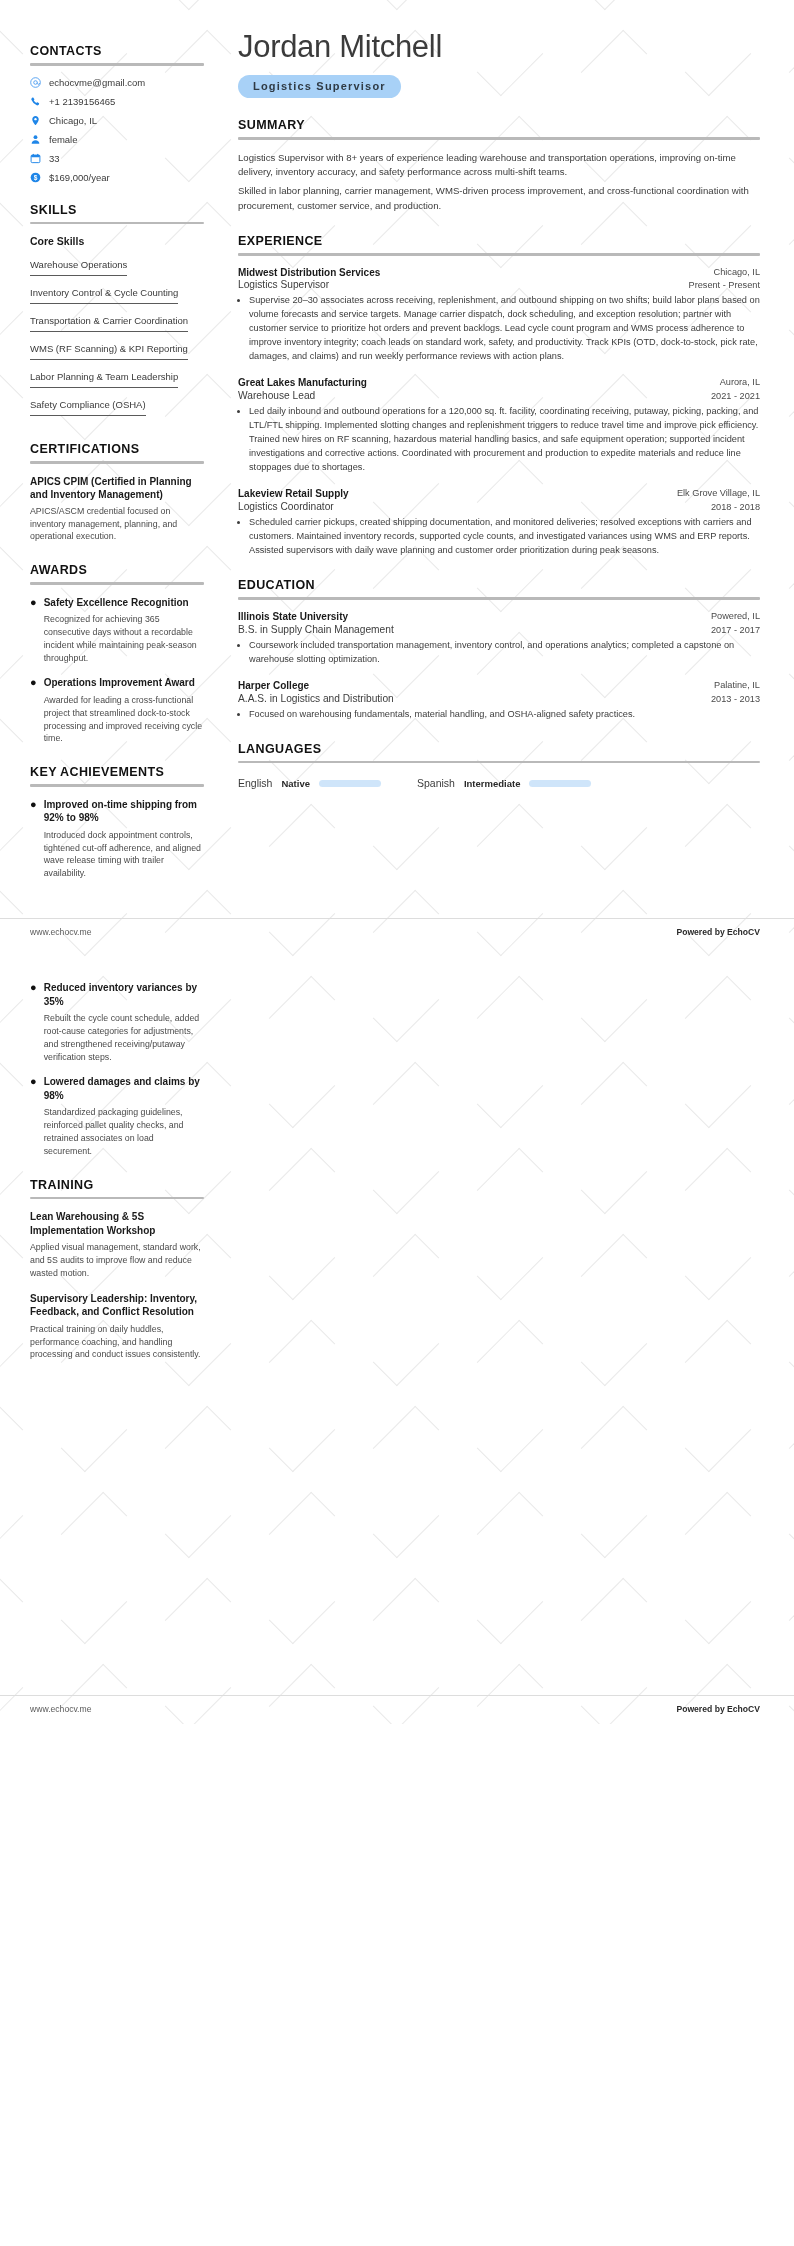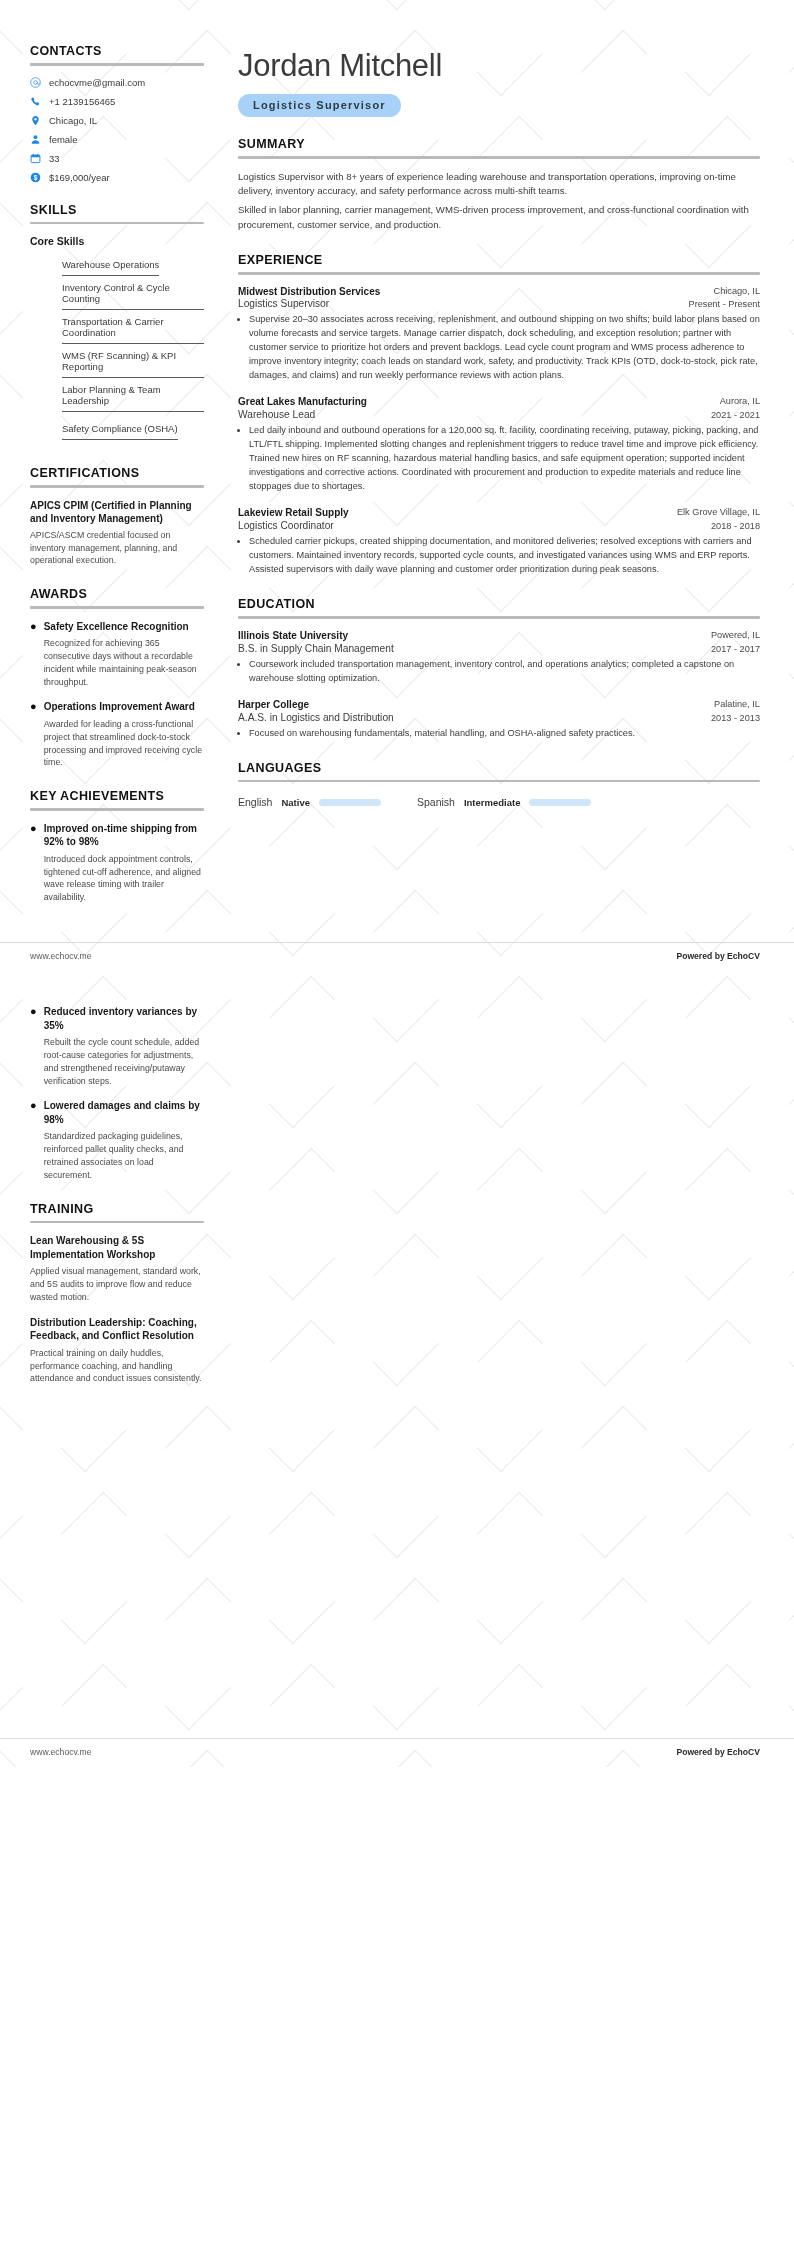--- a/index.html
+++ b/index.html
@@ -41,21 +41,20 @@
     width: 794px;
   }
   .sidebar {
     width: 222px;
     flex: 0 0 222px;
     padding: 44px 18px 0 30px;
   }
   .main {
     flex: 1 1 auto;
     padding: 30px 34px 0 16px;
-    margin-top: 19px;
   }
 
   
   .sec-h {
     font-size: 12.5px;
     font-weight: 700;
     letter-spacing: 0.4px;
     color: #111;
     text-transform: uppercase;
     margin-bottom: 5px;
@@ -94,21 +93,21 @@
   .skill-item {
     font-size: 9.5px;
     color: #3a3a3a;
     padding-bottom: 5px;
     margin-bottom: 6px;
     border-bottom: 1px solid #5a5a5a;
     display: inline-block;
     width: auto;
   }
   .skill-wrap { display: block; }
-  .skill-line { display: block; margin-bottom: 0; margin-left: 32px; }
+  .skill-line { display: block; margin-bottom: 0; }
 
   
   .cert { margin-bottom: 12px; }
   .cert-title {
     font-size: 10px;
     font-weight: 700;
     color: #1a1a1a;
     line-height: 1.32;
     margin-bottom: 4px;
   }
@@ -766,22 +765,22 @@
       </section>
 
       <section class="sec">
         <div class="sec-h">TRAINING</div>
         <div class="sec-rule"></div>
         <div class="training">
           <div class="training-title">Lean Warehousing &amp; 5S Implementation Workshop</div>
           <div class="training-desc">Applied visual management, standard work, and 5S audits to improve flow and reduce wasted motion.</div>
         </div>
         <div class="training">
-          <div class="training-title">Distribution Leadership: Coaching, Feedback, and Conflict Resolution</div>
-          <div class="training-desc">Practical training on daily huddles, performance coaching, and handling attendance and conduct issues consistently.</div>
+          <div class="training-title">Supervisory Leadership: Inventory, Feedback, and Conflict Resolution</div>
+          <div class="training-desc">Practical training on daily huddles, performance coaching, and handling processing and conduct issues consistently.</div>
         </div>
       </section>
 
     </aside>
     <main class="main">
       <div class="tail-spacer"></div>
     </main>
   </div>
 </div>
 

